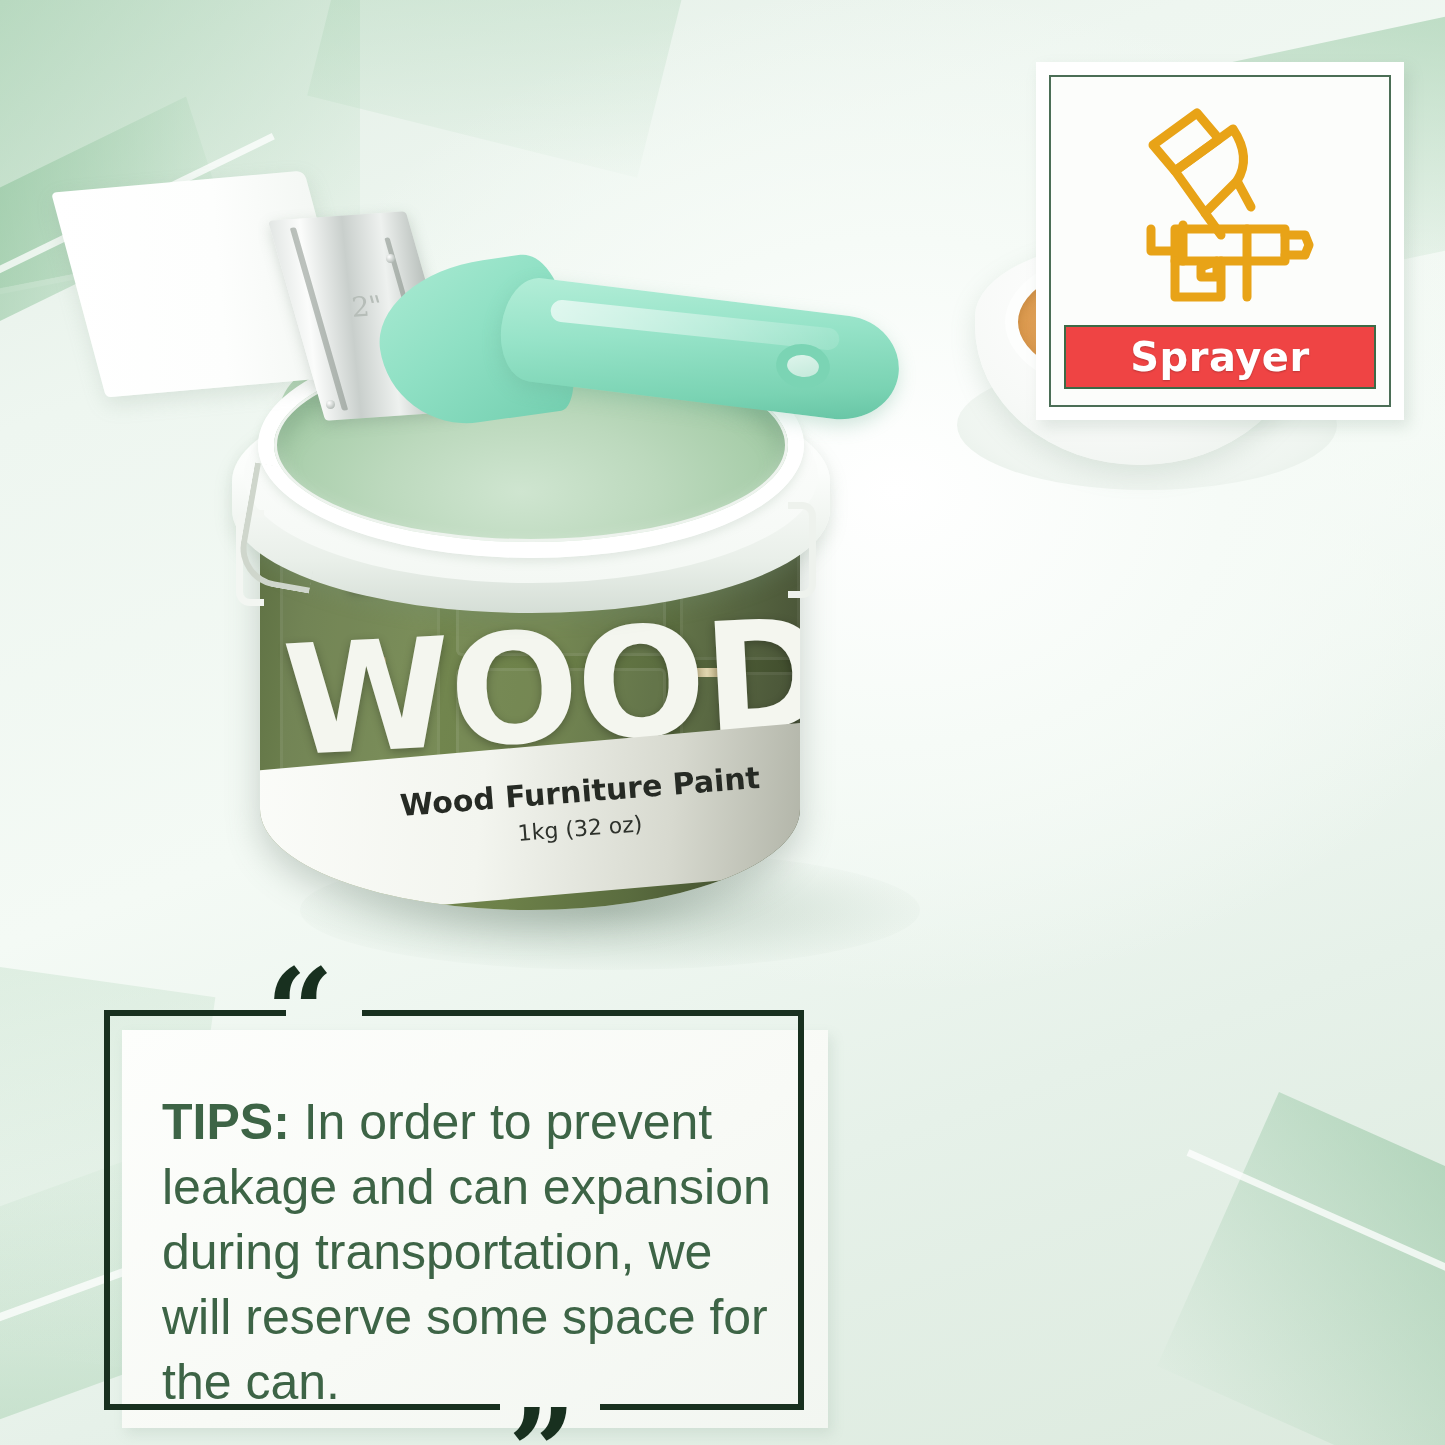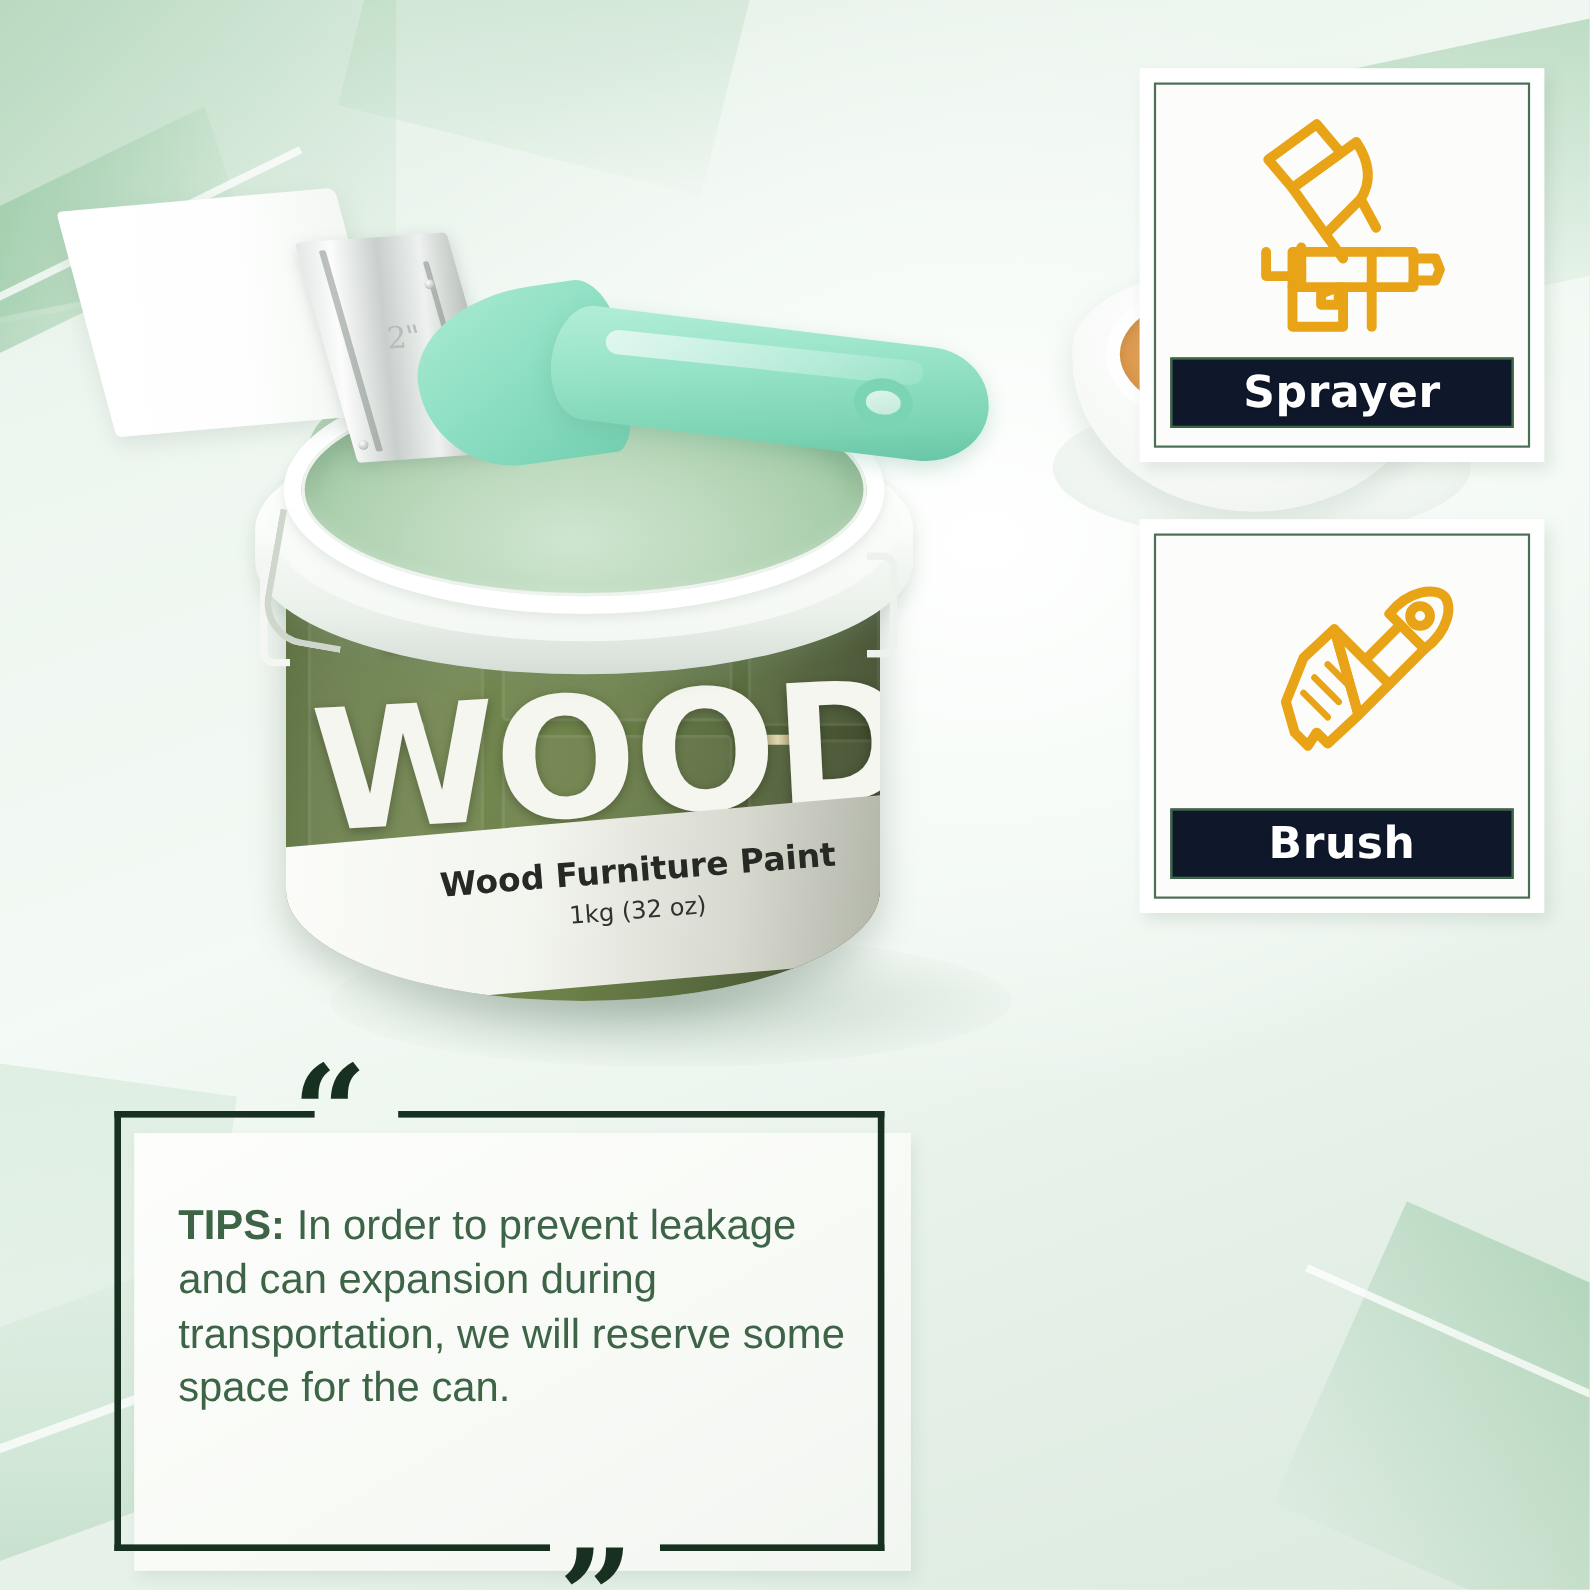--- a/index.html
+++ b/index.html
@@ -293,21 +293,21 @@
   }
   .icon-area {
     flex:1 1 auto;
     display:flex; align-items:center; justify-content:center;
     padding:14px 10px 4px;
   }
   .icon-area svg { display:block; }
   .label-bar {
     margin:0 13px 16px;
     height:64px;
-    background:#0f172a;
+    background:#ef4444;
     border:2px solid #3c6a46;
     display:flex; align-items:center; justify-content:center;
   }
   .label-bar span {
     font-family:"DejaVu Sans", sans-serif;
     font-weight:700;
     font-size:40px;
     color:#ffffff;
     letter-spacing:.5px;
     text-shadow:0 1px 2px rgba(0,0,0,.22);
@@ -342,21 +342,21 @@
 
   .tips-panel {
     position:absolute; left:18px; top:20px;
     width:706px; height:398px;
     background:linear-gradient(150deg,#fdfefc 0%,#f8faf6 55%,#f2f6f1 100%);
     box-shadow:4px 6px 12px rgba(120,148,128,.16);
     padding:60px 38px 28px 40px;
   }
   .tips-text {
     font-family:"Liberation Sans", sans-serif;
-    font-size:38px;
+    font-size:50px;
     line-height:1.30;
     color:#3d6446;
   }
   .tips-text b {
     font-weight:700;
     color:#3d6446;
   }
 </style>
 </head>
 <body>
@@ -468,46 +468,20 @@
             <path d="M88 166 L104 160 L104 176 L88 176 Z"></path>
           </svg>
         </span>
       </div>
       <div class="label-bar">
         <span>Sprayer</span>
       </div>
     </div>
   </div>
 
-  <div class="card">
-    <div class="card-inner">
-      <div class="icon-area">
-        <span>
-          <svg width="215" height="200" viewBox="0 0 215 200" fill="none" stroke="#e8a317" stroke-width="9" stroke-linecap="round" stroke-linejoin="round">
-
-            <path d="M150 42 C168 20 192 18 200 26 C208 34 204 58 182 74 L160 52 Z"></path>
-            <circle cx="178" cy="44" r="9"></circle>
-
-            <path d="M160 52 L128 84 M182 74 L150 106"></path>
-
-            <path d="M100 56 L128 84 L150 106 L122 134 Z"></path>
-
-            <path d="M72 82 L100 56 L122 134 L94 160 L84 150 L76 162 L64 150 L56 122 Z"></path>
-
-            <path d="M82 100 L104 122" stroke-width="6"></path>
-            <path d="M72 114 L94 136" stroke-width="6"></path>
-            <path d="M94 88 L116 110" stroke-width="6"></path>
-          </svg>
-        </span>
-      </div>
-      <div class="label-bar">
-        <span>Brush</span>
-      </div>
-    </div>
-  </div>
 
 </div>
 
 <div class="tips">
   <div class="tips-panel">
     <div class="tips-text">
       <b>TIPS:</b><span> In order to prevent leakage and can expansion during transportation, we will reserve some space for the can.</span>
     </div>
   </div>
   <div class="tips-frame">

